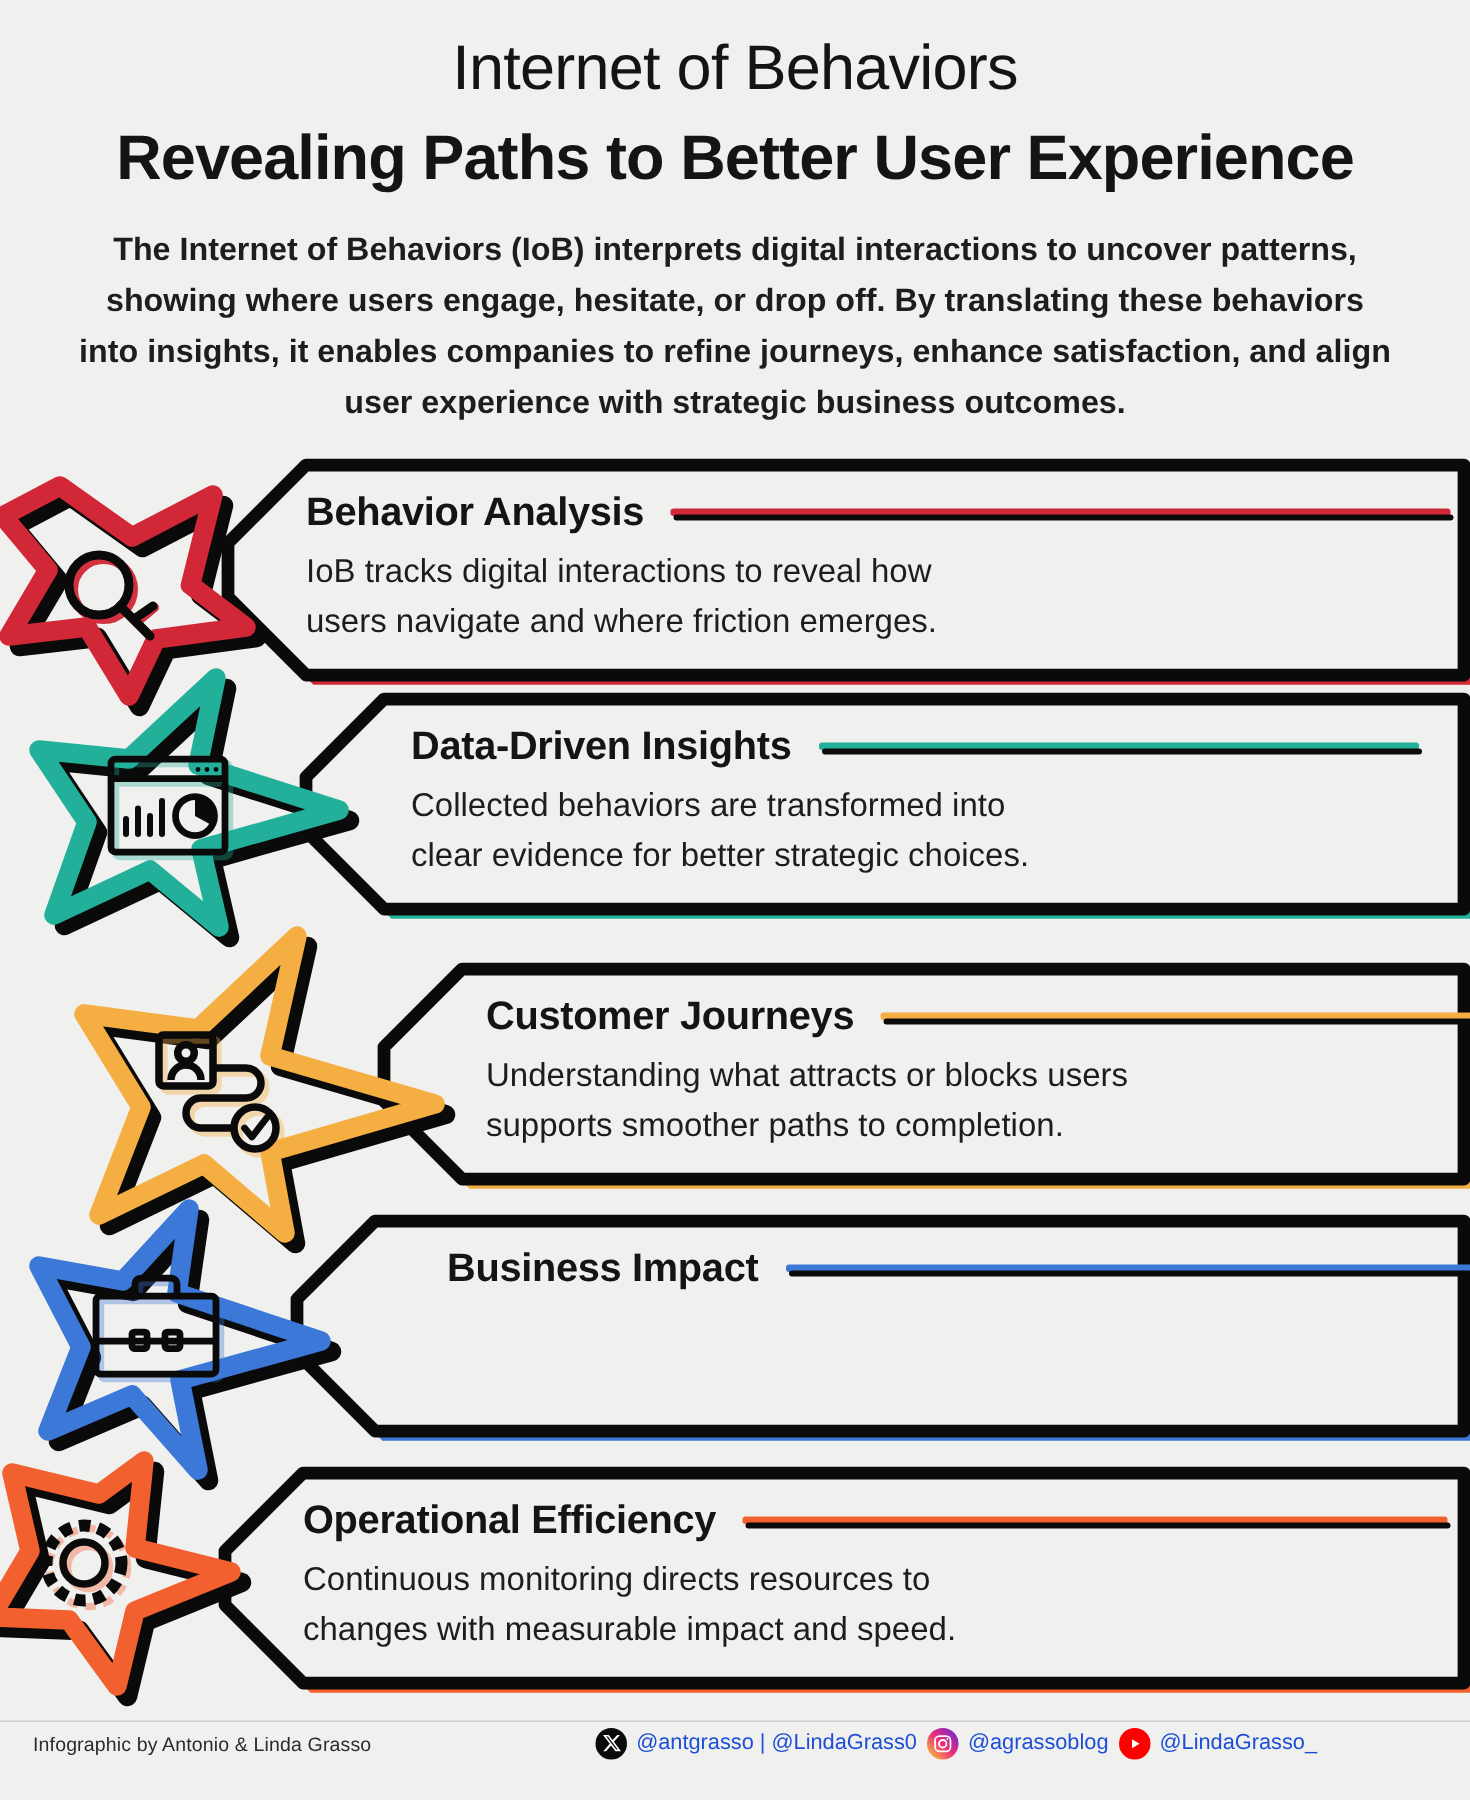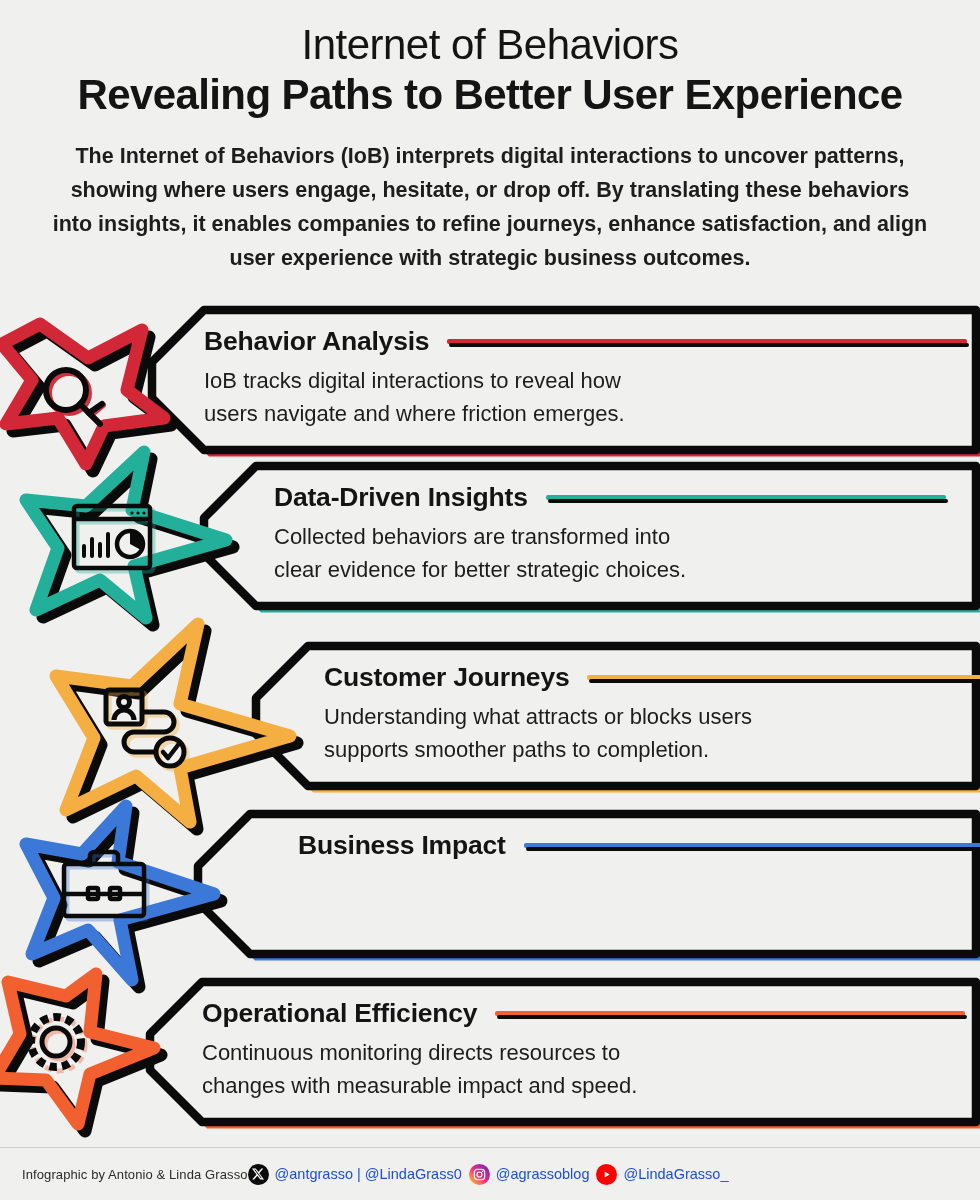--- a/index.html
+++ b/index.html
@@ -31,21 +31,21 @@
     letter-spacing: -0.5px;
     color: #141414;
     line-height: 1.08;
   }
   .title-sub {
     font-size: 42px;
     font-weight: 700;
     letter-spacing: -0.6px;
     color: #141414;
     line-height: 1.12;
-    margin-top: 4px;
+    margin-top: 14px;
   }
   .intro {
     margin: 22px auto 0 auto;
     width: 880px;
     font-size: 21.5px;
     line-height: 1.58;
     color: #1d1d1d;
     font-weight: 700;
   }
 
@@ -145,24 +145,25 @@
 
   
   .footer-divider {
     position: absolute;
     left: 0; bottom: 52px;
     width: 980px; height: 1px;
     background: #cfcfcd;
   }
   .footer {
     position: absolute;
-    left: 0; bottom: 0;
+    left: 0; bottom: 12px;
     width: 900px; height: 52px;
     display: flex;
     align-items: center;
+    justify-content: space-between;
     padding: 0 22px;
   }
   .credit {
     font-size: 13px;
     color: #2b2b2b;
     letter-spacing: .1px;
   }
   .socials {
     display: flex;
     align-items: center;

